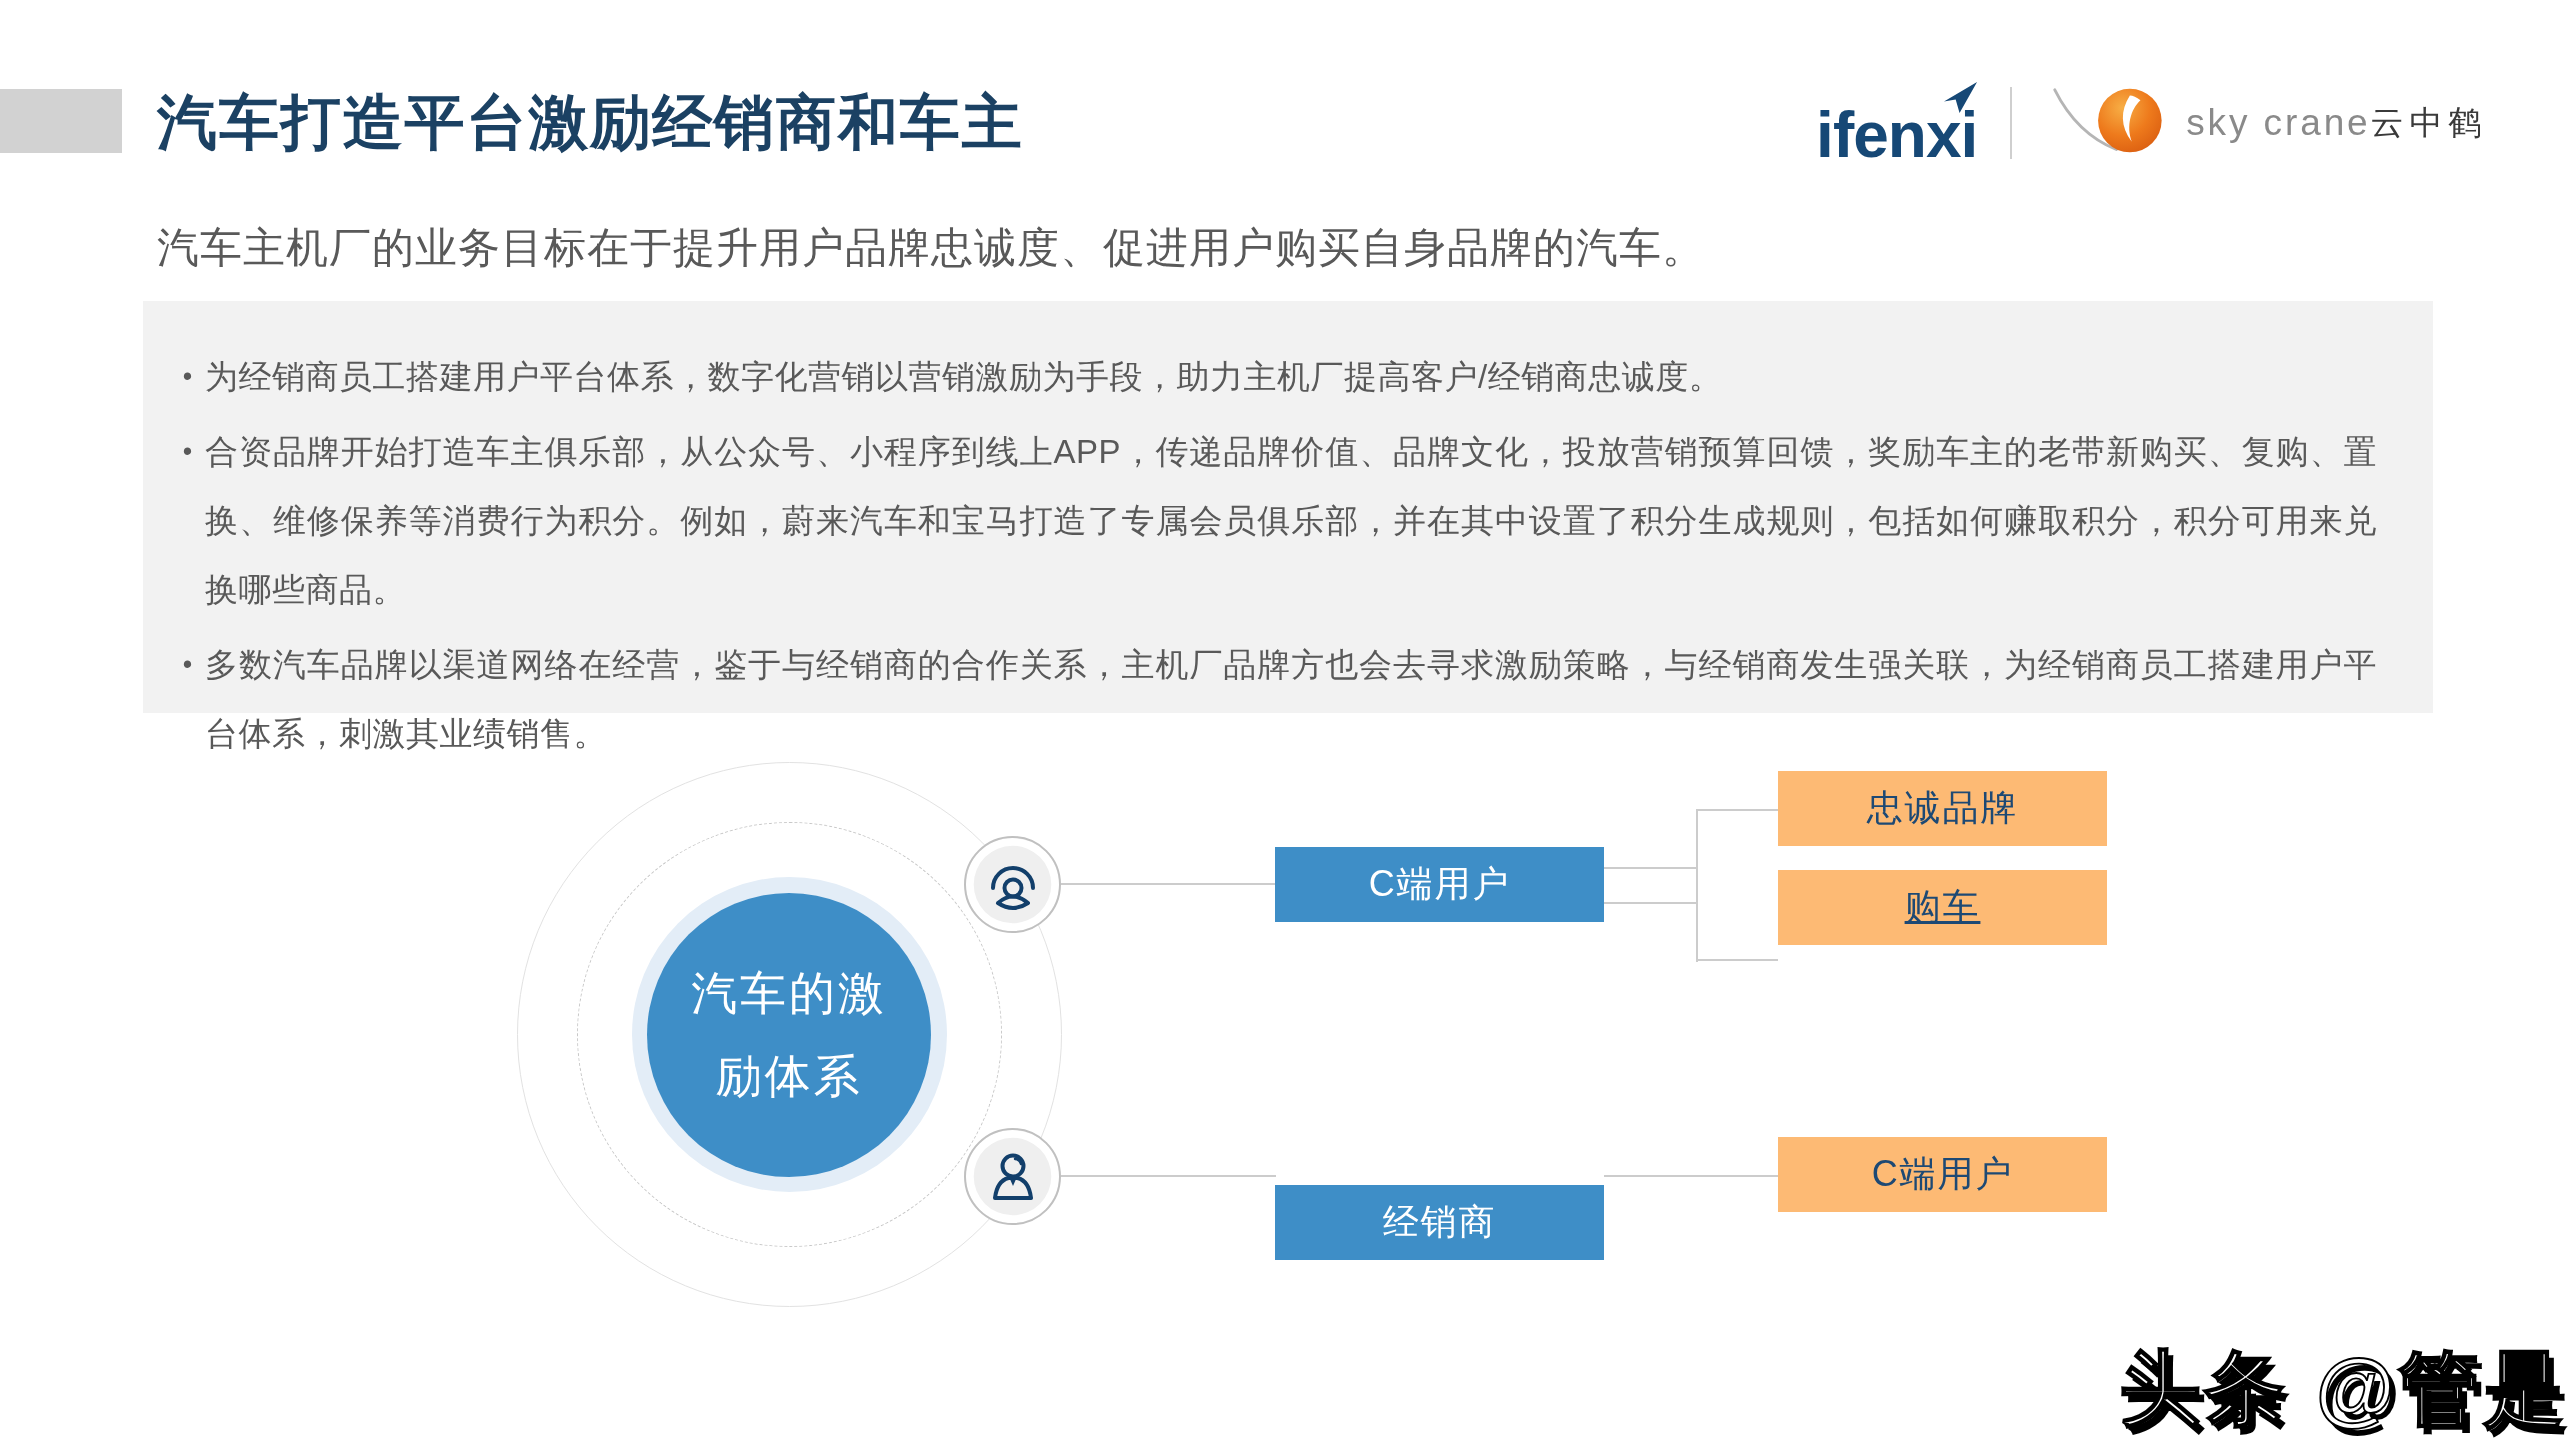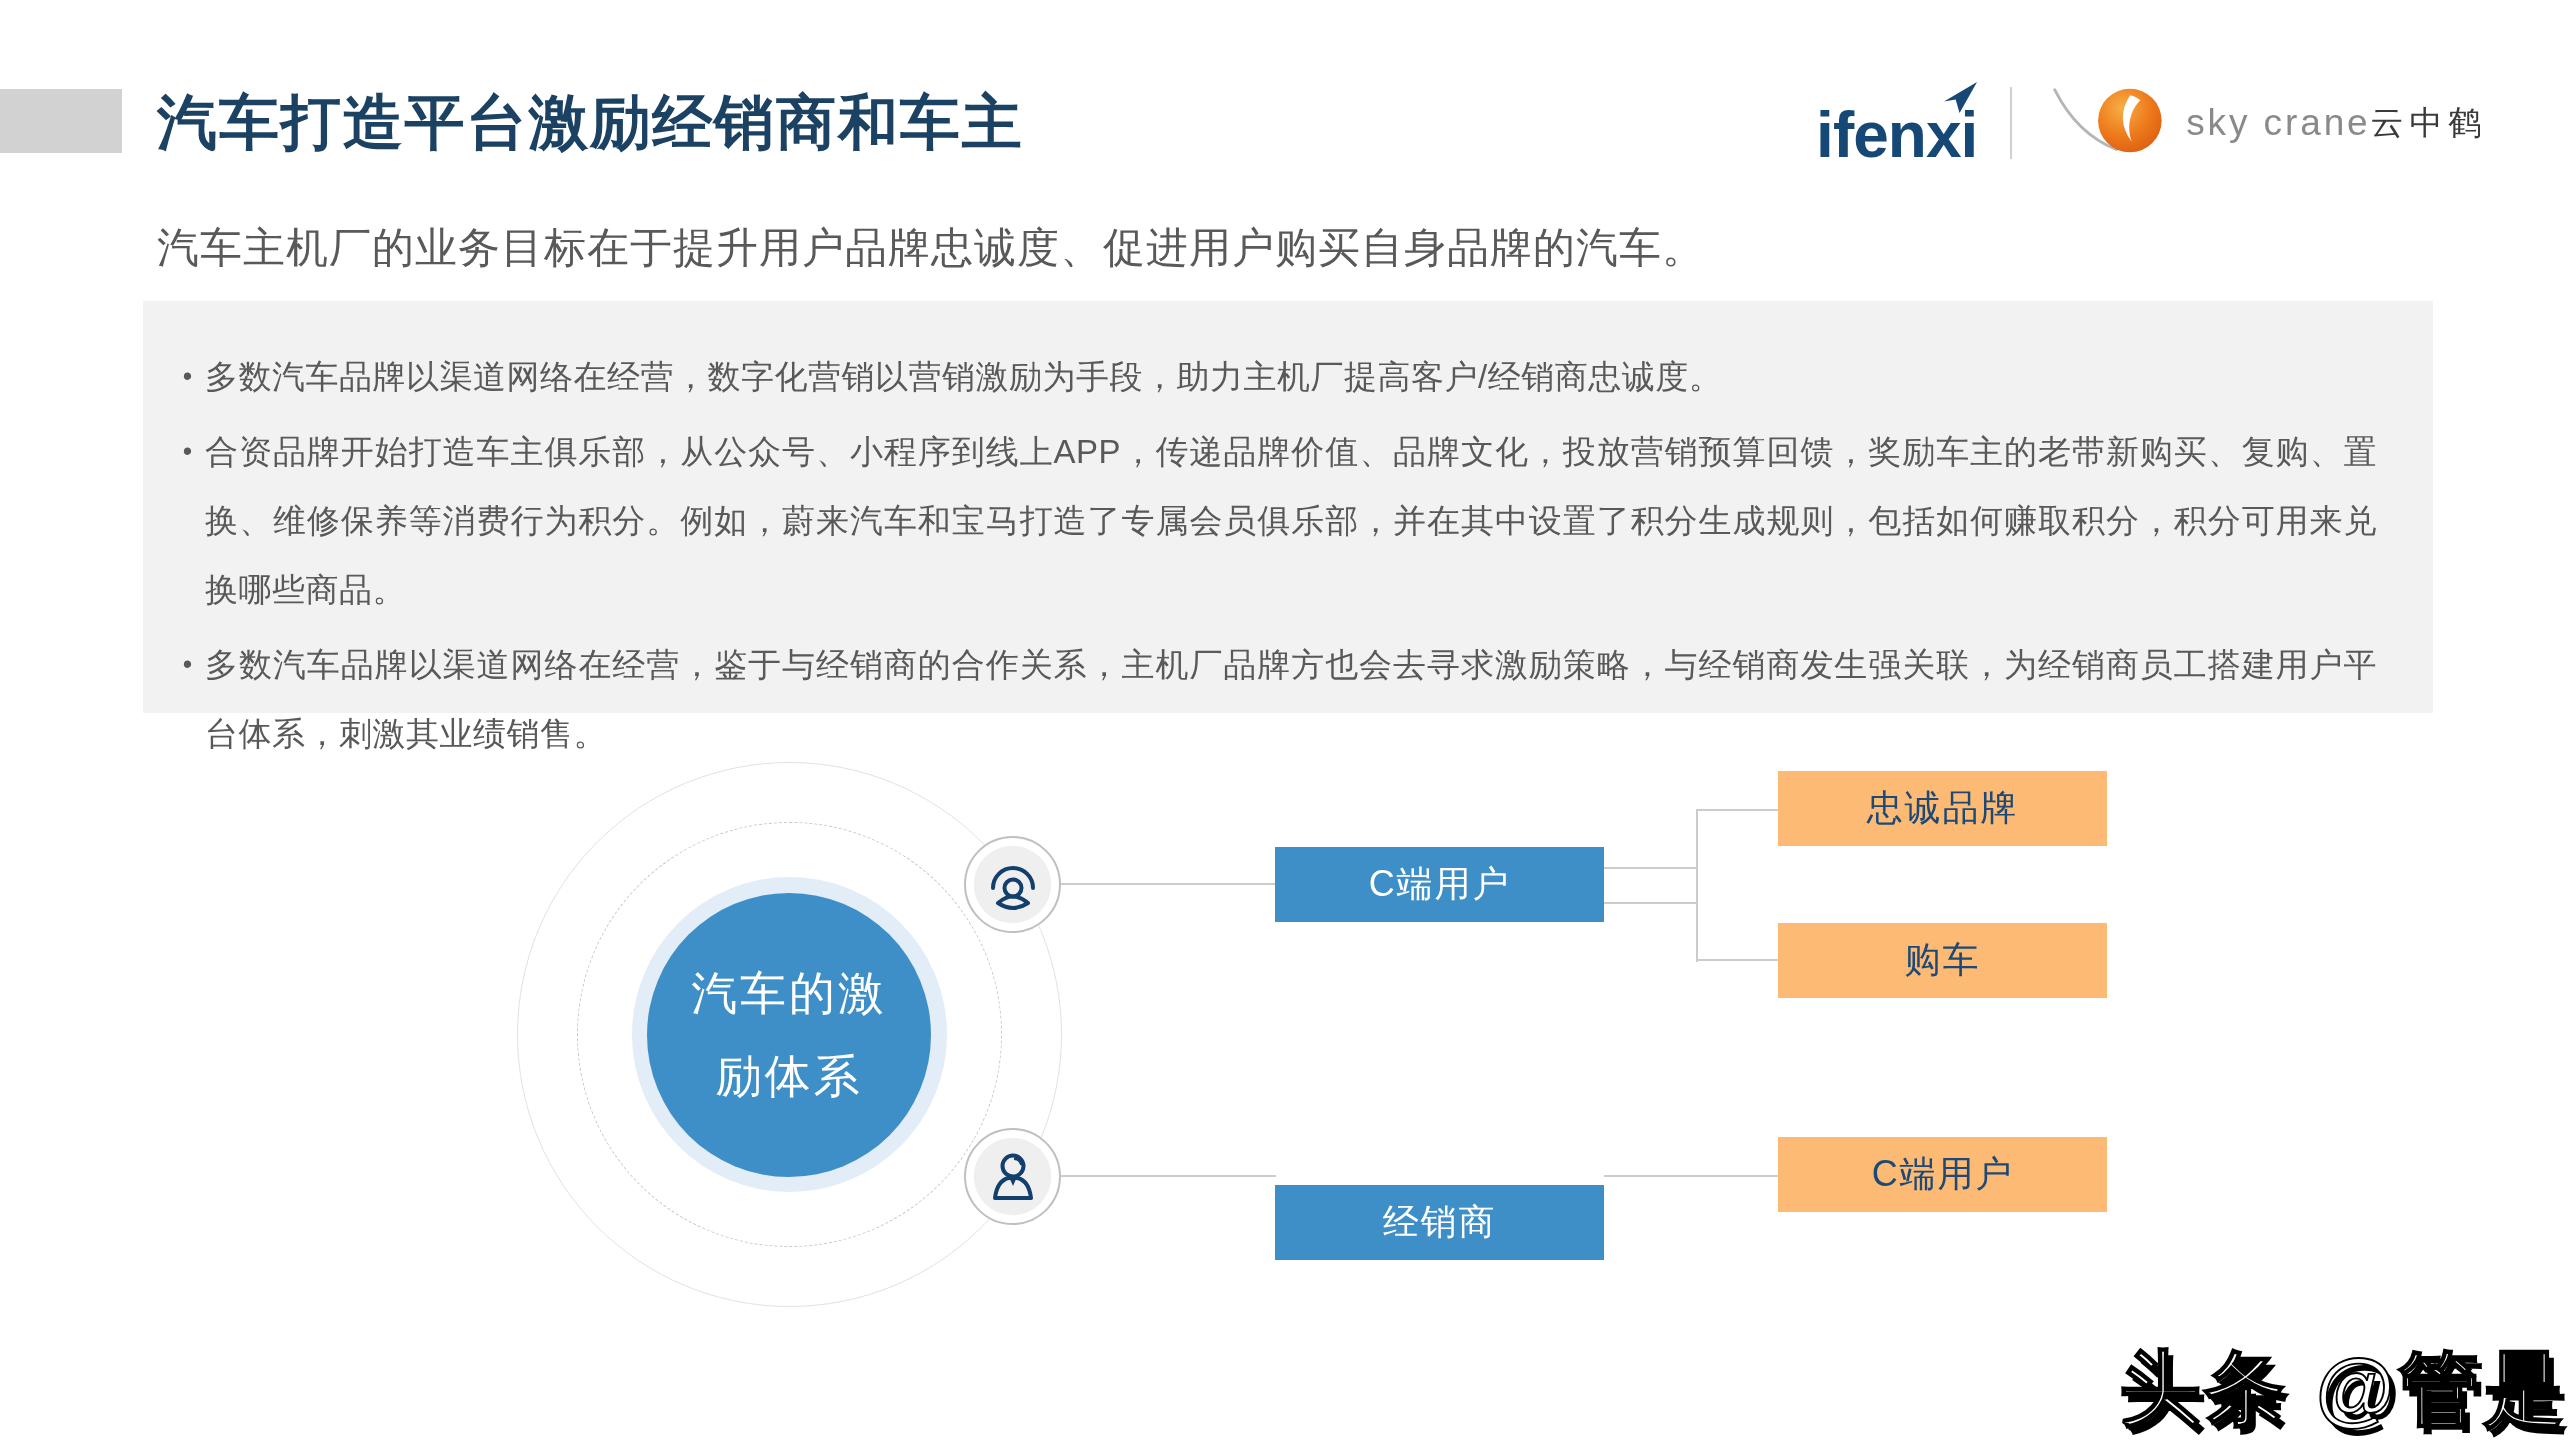--- a/index.html
+++ b/index.html
@@ -135,21 +135,21 @@
         <path d="M92 12 C82 28 82 44 94 60 C88 44 93 26 103 17 C99 14 95 12 92 12 Z" fill="#ffffff"></path>
       </svg>
       <div class="skycrane-en">sky crane</div>
       <div class="skycrane-cn">云中鹤</div>
     </div>
   </div>
 
   <div class="summary-panel">
     <div class="bullet">
       <span class="marker">•</span>
-      <span class="btext">多数汽车品牌以渠道网络在经营，数字化营销以营销激励为手段，助力主机厂提高客户/经销商忠诚度。</span>
+      <span class="btext">为经销商员工搭建用户平台体系，数字化营销以营销激励为手段，助力主机厂提高客户/经销商忠诚度。</span>
     </div>
     <div class="bullet">
       <span class="marker">•</span>
       <span class="btext">合资品牌开始打造车主俱乐部，从公众号、小程序到线上APP，传递品牌价值、品牌文化，投放营销预算回馈，奖励车主的老带新购买、复购、置换、维修保养等消费行为积分。例如，蔚来汽车和宝马打造了专属会员俱乐部，并在其中设置了积分生成规则，包括如何赚取积分，积分可用来兑换哪些商品。</span>
     </div>
     <div class="bullet">
       <span class="marker">•</span>
       <span class="btext">多数汽车品牌以渠道网络在经营，鉴于与经销商的合作关系，主机厂品牌方也会去寻求激励策略，与经销商发生强关联，为经销商员工搭建用户平台体系，刺激其业绩销售。</span>
     </div>
   </div>
@@ -186,20 +186,20 @@
         <circle cx="56" cy="34" r="21"></circle>
         <path d="M60 20 a13 13 0 0 1 12 10" stroke-width="5"></path>
         <path d="M20 98 Q24 64 47 58 L65 58 Q88 64 92 98 Z"></path>
       </g>
       <polygon points="49,58 63,58 56,74" fill="#123F6B"></polygon>
     </svg>
   </div>
 
   <div class="node-box node-blue" style="left:1275px; top:847px;">C端用户</div>
   <div class="node-box node-light" style="left:1778px; top:771px;">忠诚品牌</div>
-  <div class="node-box node-light" style="left:1778px; top:923px;">购车</div>
+  <div class="node-box node-light" style="left:1778px; top:870px;text-decoration:underline;">购车</div>
   <div class="node-box node-blue" style="left:1275px; top:1185px;">经销商</div>
   <div class="node-box node-light" style="left:1778px; top:1137px;">C端用户</div>
 
   <div class="watermark">头条 @管是</div>
 
 </div>
 
 
 </body></html>

